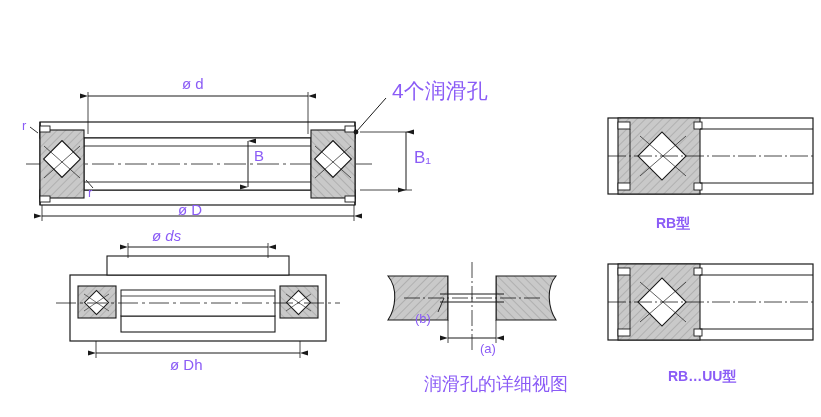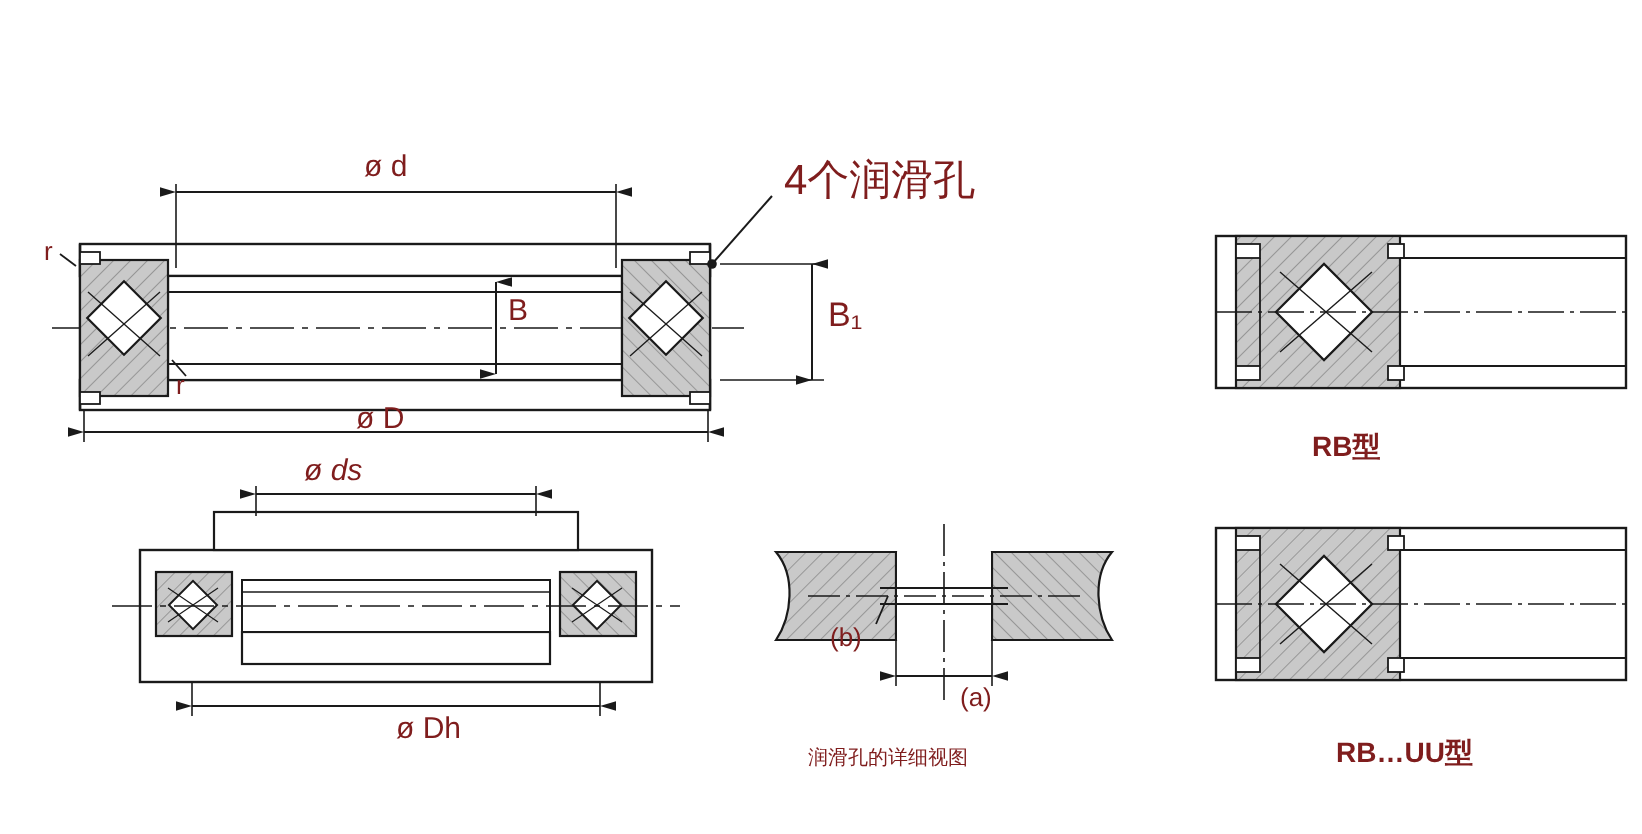--- a/index.html
+++ b/index.html
@@ -13,21 +13,21 @@
   #stage {
     position: relative;
     width: 821px;
     height: 417px;
     background: #ffffff;
     overflow: hidden;
   }
   .lbl {
     position: absolute;
     font-family: "Liberation Sans", sans-serif;
-    color: #7f1d1d;
+    color: #8b5cf6;
     white-space: nowrap;
     line-height: 1;
   }
   .svgroot {
     position: absolute;
     left: 0;
     top: 0;
   }
 </style>
 </head>
@@ -246,25 +246,25 @@
   <div class="lbl" style="left:414px; top:149px; font-size:17px;">B₁</div>
 
   <div class="lbl" style="left:22px; top:119px; font-size:13px;">r</div>
 
   <div class="lbl" style="left:88px; top:186px; font-size:13px;">r</div>
 
   <div class="lbl" style="left:392px; top:80px; font-size:21px;">4个润滑孔</div>
 
   <div class="lbl" style="left:152px; top:228px; font-size:15px;font-style:italic;">ø ds</div>
 
-  <div class="lbl" style="left:170px; top:357px; font-size:15px;margin-left:28px;">ø Dh</div>
+  <div class="lbl" style="left:170px; top:357px; font-size:15px;">ø Dh</div>
 
   <div class="lbl" style="left:415px; top:312px; font-size:13px;">(b)</div>
 
   <div class="lbl" style="left:480px; top:342px; font-size:13px;">(a)</div>
 
-  <div class="lbl" style="left:404px; top:375px; font-size:10px;">润滑孔的详细视图</div>
+  <div class="lbl" style="left:424px; top:375px; font-size:18px;">润滑孔的详细视图</div>
 
   <div class="lbl" style="left:656px; top:216px; font-size:14px; font-weight:bold;">RB型</div>
 
   <div class="lbl" style="left:668px; top:369px; font-size:14px; font-weight:bold;">RB…UU型</div>
 
 </div>
 
 </body></html>

